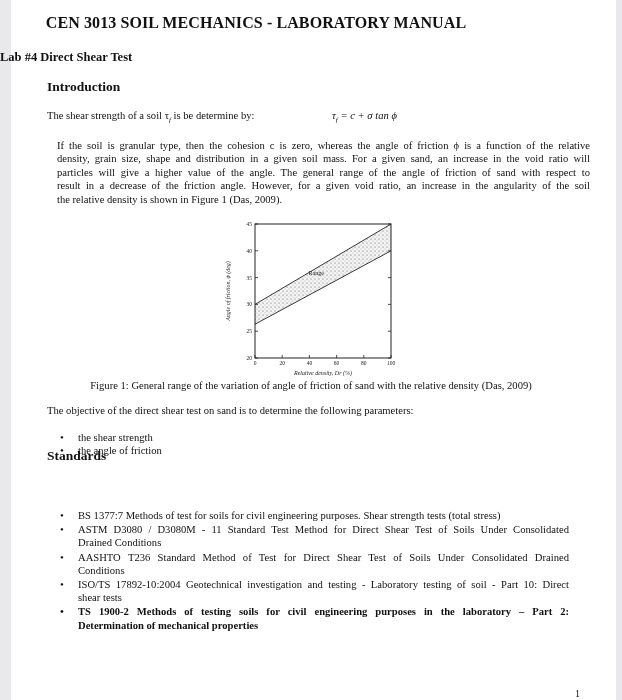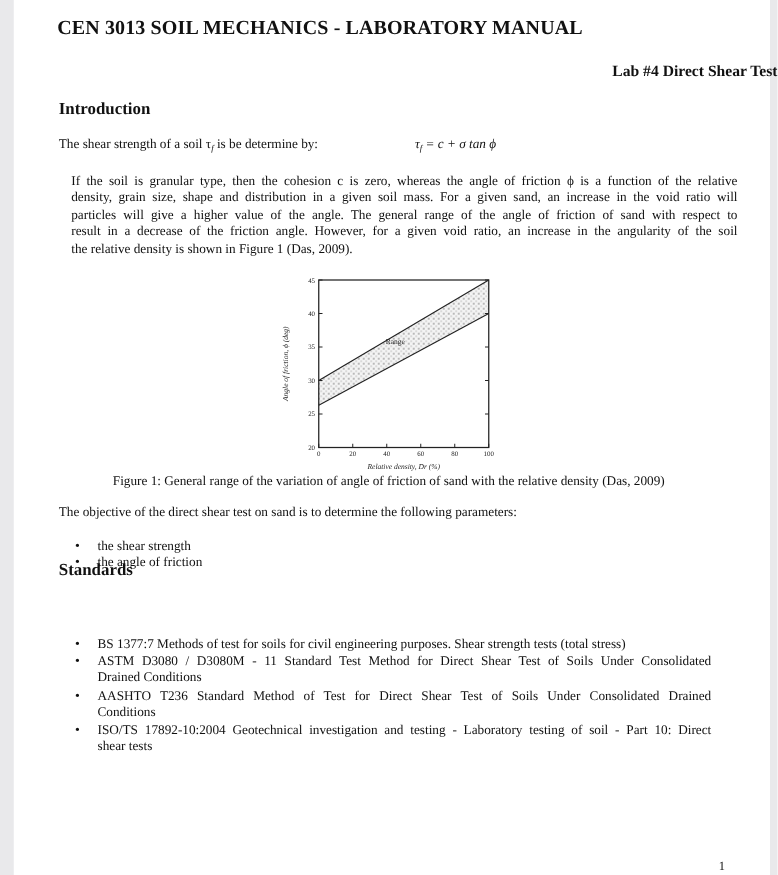--- a/index.html
+++ b/index.html
@@ -13,21 +13,21 @@
   .page {
     position: absolute; left: 11px; top: 0; width: 605px; height: 700px;
     background: #ffffff;
   }
   .abs { position: absolute; }
   .title {
     left: 0; width: 512px; top: 14px; text-align: center;
     font-size: 16px; font-weight: bold; letter-spacing: 0.1px;
   }
   .subtitle {
-    left: 0; width: 622px; top: 50px; text-align: right;
+    left: 0; width: 622px; top: 50px; text-align: left;
     font-size: 12.5px; font-weight: bold;
   }
   .h2 { left: 47px; font-size: 13.5px; font-weight: bold; }
   .p {
     left: 57px; width: 533px; font-size: 10.6px; line-height: 13.4px;
     text-align: justify;
   }
   .p .ln { display: block; text-align: justify; text-align-last: justify; white-space: nowrap; }
   .p .ln.last { text-align-last: left; }
   .formula { font-style: italic; }
@@ -146,16 +146,20 @@
         <span class="ln last">Drained Conditions</span>
       </li>
       <li>
         <span class="ln">AASHTO T236 Standard Method of Test for Direct Shear Test of Soils Under Consolidated Drained</span>
         <span class="ln last">Conditions</span>
       </li>
       <li>
         <span class="ln">ISO/TS 17892-10:2004 Geotechnical investigation and testing - Laboratory testing of soil - Part 10: Direct</span>
         <span class="ln last">shear tests</span>
       </li>
+      <li class="bold">
+        <span class="ln">TS 1900-2 Methods of testing soils for civil engineering purposes in the laboratory – Part 2:</span>
+        <span class="ln last">Determination of mechanical properties</span>
+      </li>
     </ul>
 </div>
 
 <div class="abs pagenum">1</div>
 
 </body></html>

